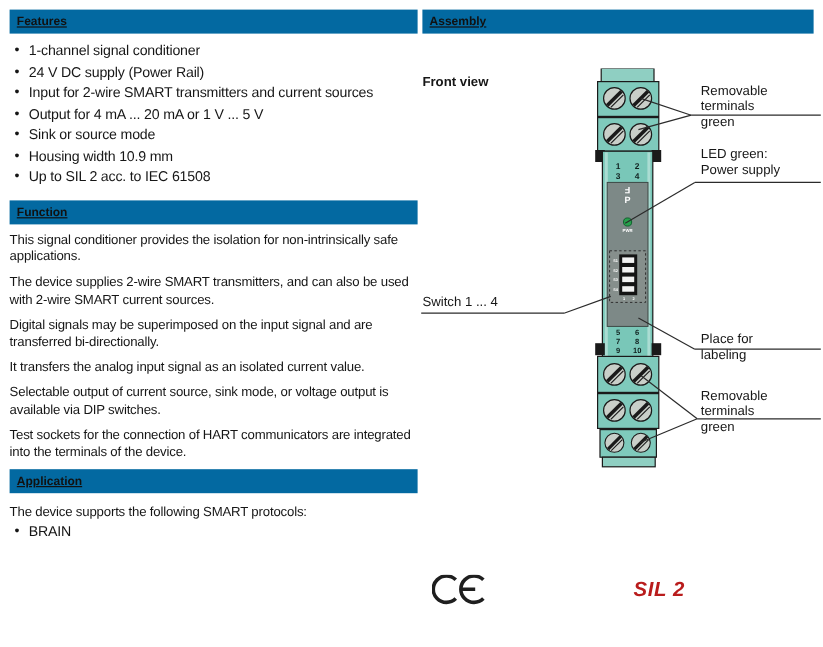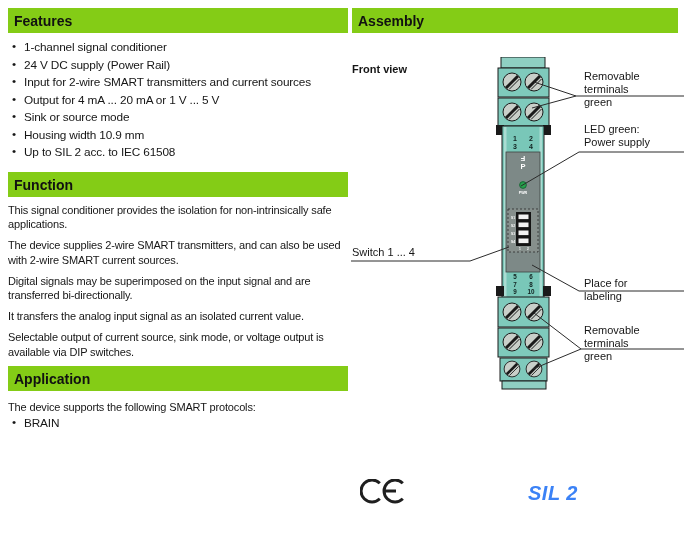--- a/index.html
+++ b/index.html
@@ -2,22 +2,22 @@
 <html><head>
 <meta charset="utf-8">
 <style>
   * { box-sizing: border-box; }
   html,body { margin:0; padding:0; }
   body {
     width:686px; height:539px; background:#ffffff; position:relative;
     font-family:"Liberation Sans", sans-serif; color:#161616; overflow:hidden;
   }
   .section-bar {
-    background:#84cc16; font-weight:bold; font-size:14px;
-    padding:5px 6px 4px 6px; color:#111;
+    background:#0369a1; font-weight:bold; font-size:10px;
+    padding:5px 6px 4px 6px; color:#111;text-decoration:underline;
   }
   .left-col { position:absolute; left:8px; top:8px; width:340px; }
   .bullets { list-style:none; margin:7px 0 0 2px; padding:0; }
   .bullets li {
     font-size:11.8px; letter-spacing:-0.15px; line-height:14px;
     margin:0 0 3.5px 0; padding-left:14px; position:relative;
   }
   .bullets li::before { content:"•"; position:absolute; left:2px; top:-1px; }
   .paras { margin-top:6px; }
   .paras p, .app-intro {
@@ -33,22 +33,22 @@
   }
   .co-term-top { left:584px; top:70px; width:102px; }
   .co-led { left:584px; top:123px; width:102px; }
   .co-switch { left:352px; top:246px; width:100px; }
   .co-label { left:584px; top:277px; width:82px; }
   .co-term-bot { left:584px; top:324px; width:102px; }
   .overlay { position:absolute; left:0; top:0; pointer-events:none; }
   .device-svg { position:absolute; left:495px; top:57px; }
   .ce-svg { position:absolute; left:360px; top:479px; }
   .sil-mark {
-    position:absolute; left:528px; top:482px; font-size:20px; font-weight:bold;
-    font-style:italic; color:#3b82f6; letter-spacing:0.5px;
+    position:absolute; left:528px; top:482px; font-size:17px; font-weight:bold;
+    font-style:italic; color:#b91c1c; letter-spacing:0.5px;
   }
 </style>
 </head>
 <body>
 
 <div class="left-col">
   <div class="section-bar">Features</div>
   <ul class="bullets">
     <li>1-channel signal conditioner</li>
     <li>24 V DC supply (Power Rail)</li>
@@ -59,20 +59,21 @@
     <li>Up to SIL 2 acc. to IEC 61508</li>
   </ul>
 
   <div class="section-bar bar-function">Function</div>
   <div class="paras">
     <p>This signal conditioner provides the isolation for non-intrinsically safe applications.</p>
     <p>The device supplies 2-wire SMART transmitters, and can also be used with 2-wire SMART current sources.</p>
     <p>Digital signals may be superimposed on the input signal and are transferred bi-directionally.</p>
     <p>It transfers the analog input signal as an isolated current value.</p>
     <p>Selectable output of current source, sink mode, or voltage output is available via DIP switches.</p>
+    <p>Test sockets for the connection of HART communicators are integrated into the terminals of the device.</p>
   </div>
 
   <div class="section-bar bar-application">Application</div>
   <p class="app-intro">The device supports the following SMART protocols:</p>
   <ul class="bullets" style="margin-top:2px;">
     <li>BRAIN</li>
   </ul>
 </div>
 
 <div class="section-bar right-col-bar">Assembly</div>

